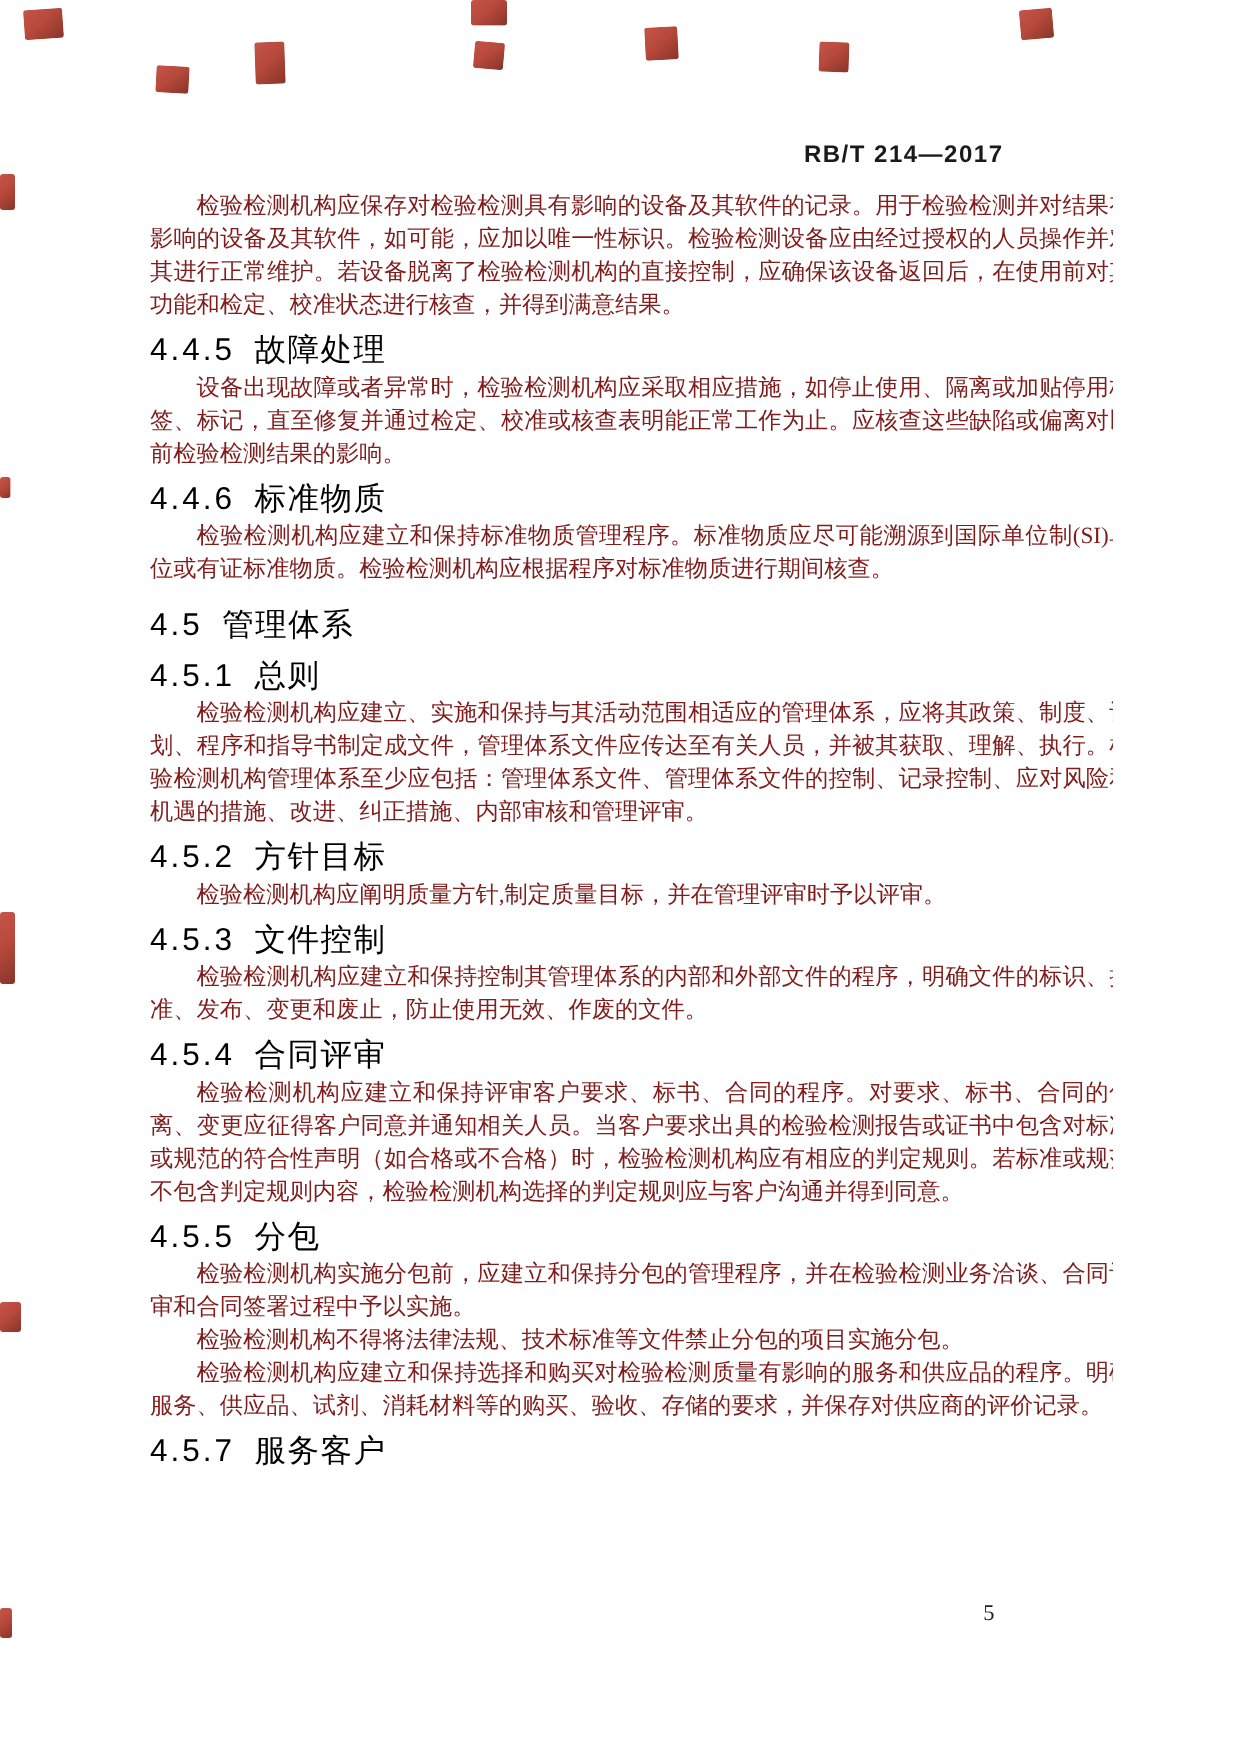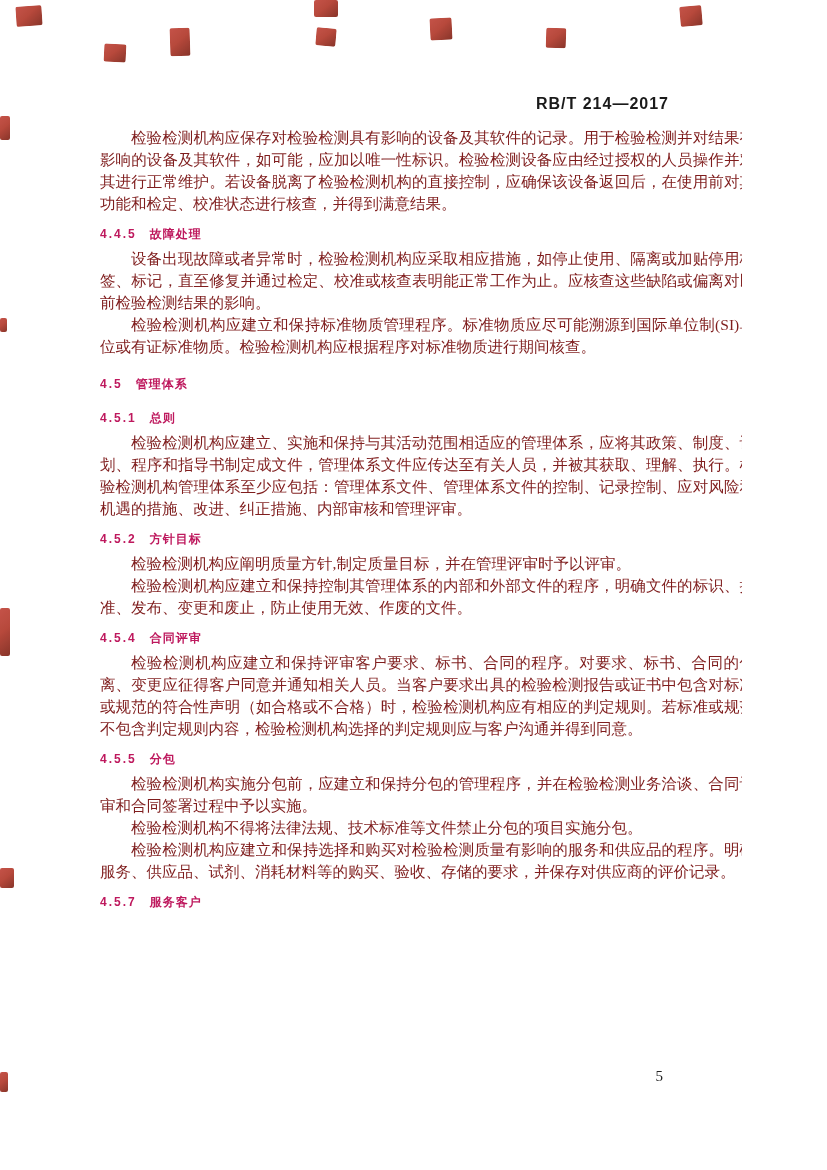--- a/index.html
+++ b/index.html
@@ -35,24 +35,24 @@
     line-height: 22px;
     text-align: justify;
   }
   .para {
     margin: 0;
     text-indent: 2em;
     color: #7f1d1d;
   }
   .heading {
     font-family: "Liberation Sans", "DejaVu Sans", sans-serif;
-    font-weight: bold;
-    font-size: 12px;
+    font-weight: normal;
+    font-size: 21px;
     line-height: 22px;
-    color: #be185d;
+    color: #000000;
     text-align: left;
   }
   .heading.l3 {
     margin: 8px 0 3px 0;
   }
   .heading.l2 {
     margin: 15px 0 12px 0;
   }
   .heading .num {
     letter-spacing: 2px;
@@ -95,26 +95,28 @@
   <div class="scan-mark" style="left: 0px; top: 608px; width: 10px; height: 48px; background-color: rgb(169, 58, 44);"></div>
   <div class="scan-mark" style="left: 0px; top: 868px; width: 14px; height: 20px; background-color: rgb(169, 58, 44);"></div>
   <div class="scan-mark" style="left: 0px; top: 1072px; width: 8px; height: 20px; background-color: rgb(169, 58, 44);"></div>
 
   <div class="doc-header">RB/T 214—2017</div>
 
   <main class="content">
       <p class="para">检验检测机构应保存对检验检测具有影响的设备及其软件的记录。用于检验检测并对结果有影响的设备及其软件，如可能，应加以唯一性标识。检验检测设备应由经过授权的人员操作并对其进行正常维护。若设备脱离了检验检测机构的直接控制，应确保该设备返回后，在使用前对其功能和检定、校准状态进行核查，并得到满意结果。</p>
       <div class="heading l3"><span class="num">4.4.5</span><span class="ttl">故障处理</span></div>
       <p class="para">设备出现故障或者异常时，检验检测机构应采取相应措施，如停止使用、隔离或加贴停用标签、标记，直至修复并通过检定、校准或核查表明能正常工作为止。应核查这些缺陷或偏离对以前检验检测结果的影响。</p>
+      <div class="heading l3"><span class="num">4.4.6</span><span class="ttl">标准物质</span></div>
       <p class="para">检验检测机构应建立和保持标准物质管理程序。标准物质应尽可能溯源到国际单位制(SI)单位或有证标准物质。检验检测机构应根据程序对标准物质进行期间核查。</p>
       <div class="heading l2"><span class="num">4.5</span><span class="ttl">管理体系</span></div>
       <div class="heading l3"><span class="num">4.5.1</span><span class="ttl">总则</span></div>
       <p class="para">检验检测机构应建立、实施和保持与其活动范围相适应的管理体系，应将其政策、制度、计划、程序和指导书制定成文件，管理体系文件应传达至有关人员，并被其获取、理解、执行。检验检测机构管理体系至少应包括：管理体系文件、管理体系文件的控制、记录控制、应对风险和机遇的措施、改进、纠正措施、内部审核和管理评审。</p>
       <div class="heading l3"><span class="num">4.5.2</span><span class="ttl">方针目标</span></div>
       <p class="para">检验检测机构应阐明质量方针,制定质量目标，并在管理评审时予以评审。</p>
+      <div class="heading l3"><span class="num">4.5.3</span><span class="ttl">文件控制</span></div>
       <p class="para">检验检测机构应建立和保持控制其管理体系的内部和外部文件的程序，明确文件的标识、批准、发布、变更和废止，防止使用无效、作废的文件。</p>
       <div class="heading l3"><span class="num">4.5.4</span><span class="ttl">合同评审</span></div>
       <p class="para">检验检测机构应建立和保持评审客户要求、标书、合同的程序。对要求、标书、合同的偏离、变更应征得客户同意并通知相关人员。当客户要求出具的检验检测报告或证书中包含对标准或规范的符合性声明（如合格或不合格）时，检验检测机构应有相应的判定规则。若标准或规范不包含判定规则内容，检验检测机构选择的判定规则应与客户沟通并得到同意。</p>
       <div class="heading l3"><span class="num">4.5.5</span><span class="ttl">分包</span></div>
       <p class="para">检验检测机构实施分包前，应建立和保持分包的管理程序，并在检验检测业务洽谈、合同评审和合同签署过程中予以实施。</p>
       <p class="para">检验检测机构不得将法律法规、技术标准等文件禁止分包的项目实施分包。</p>
       <p class="para">检验检测机构应建立和保持选择和购买对检验检测质量有影响的服务和供应品的程序。明确服务、供应品、试剂、消耗材料等的购买、验收、存储的要求，并保存对供应商的评价记录。</p>
       <div class="heading l3"><span class="num">4.5.7</span><span class="ttl">服务客户</span></div>
     </main>
 

